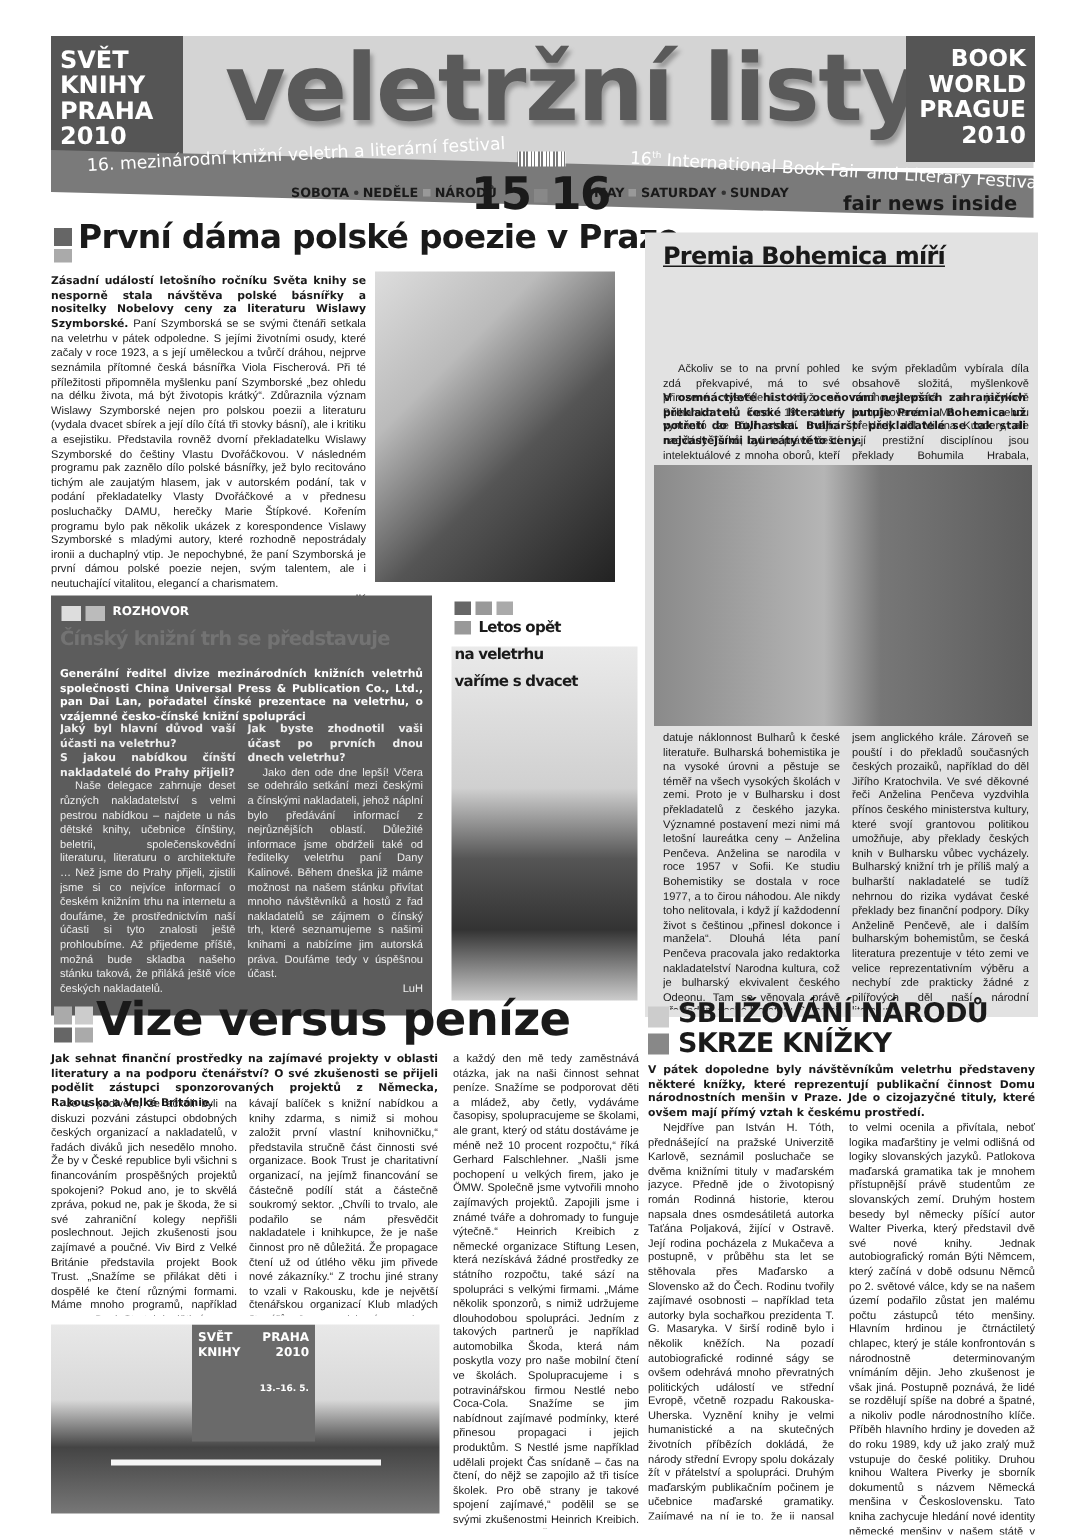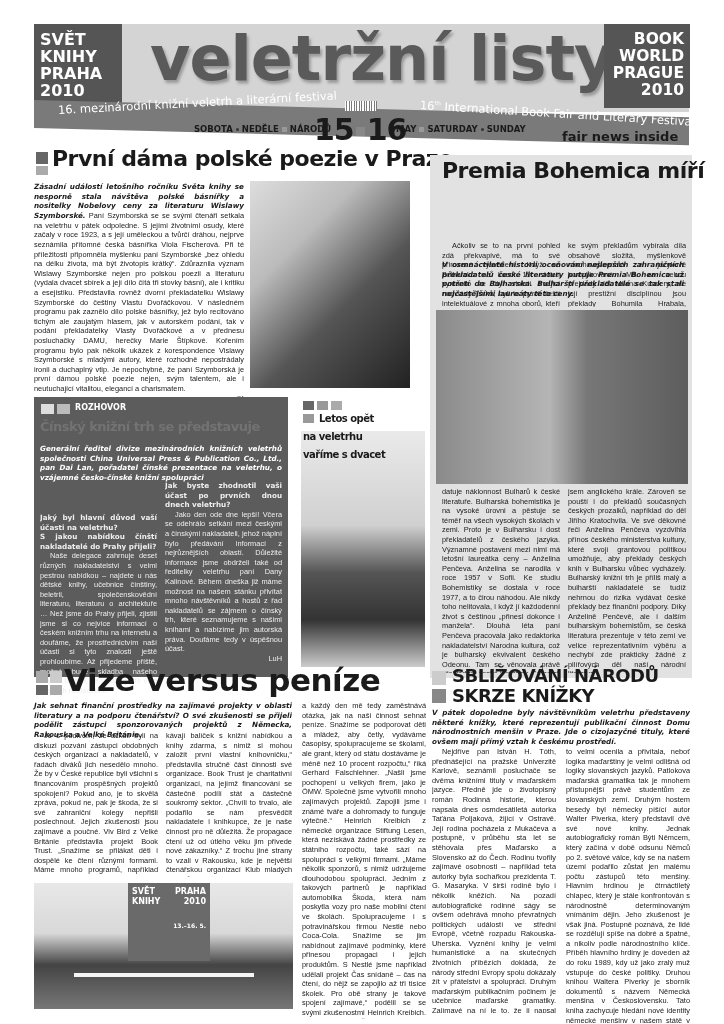--- a/index.html
+++ b/index.html
@@ -18,50 +18,50 @@
   .barcode { left: 345px; top: 101px; width: 32px; height: 10px;
     background: repeating-linear-gradient(90deg,#fff 0 1px,#7a7a7a 1px 2px,#fff 2px 3px,#fff 3px 4px,#7a7a7a 4px 5px); }
   .date-left { left: 194px; top: 124px; font-size: 8.5px; font-weight: bold; white-space: nowrap; }
   .date-big { left: 314px; top: 112px; font-size: 30px; font-weight: bold; letter-spacing: -1px; }
   .date-big .sq { display:inline-block; width:9px; height:9px; background:#888; vertical-align: middle; margin: 0 2px; }
   .date-right { left: 396px; top: 124px; font-size: 8.5px; font-weight: bold; white-space: nowrap; }
   .sep { display:inline-block; width:5px; height:5px; background:#999; margin: 0 3px; vertical-align: middle; }
   .fair-news { left: 562px; top: 129px; font-size: 13px; font-weight: bold; }
   .headline { font-family: "DejaVu Sans", sans-serif; font-weight: bold; color: #1a1a1a; letter-spacing: -0.5px; }
   .body-txt { font-family: "Liberation Sans", sans-serif; font-size: 7.4px; line-height: 9.6px; text-align: justify; }
-  .lead { font-family: "DejaVu Sans", sans-serif; font-weight: bold; font-size: 7.2px; line-height: 9.7px; text-align: justify; font-style: italic; }
+  .lead { font-family: "DejaVu Sans", sans-serif; font-weight: bold; font-size: 7.2px; line-height: 9.7px; text-align: justify; }
   .photo { background: #9a9a9a; overflow: hidden; }
   p.indent { text-indent: 10px; }
   .q { font-weight: bold; font-family: "DejaVu Sans", sans-serif; font-size: 7.2px; }
 
   
   .a1-sq1 { left: 36px; top: 152px; width: 12px; height: 12px; background:#666; }
   .a1-sq2 { left: 36px; top: 166px; width: 12px; height: 9px; background:#aaa; }
   .a1-title { left: 52px; top: 146px; font-size: 22px; }
   .a1-text { left: 34px; top: 182px; width: 210px; }
   .a1-photo { left: 250px; top: 181px; width: 160px; height: 207px; background: linear-gradient(135deg,#ddd 0%,#bbb 30%,#555 60%,#222 100%); }
 
   
   .a2-box { left: 430px; top: 155px; width: 262px; height: 523px; background: #e2e2e2; }
-  .a2-title { left: 442px; top: 160px; font-size: 22px; line-height: 21px; }
+  .a2-title { left: 442px; top: 160px; font-size: 16px; line-height: 21px; text-decoration: underline; }
   .a2-lead { left: 442px; top: 212px; width: 242px; margin-top: 48px; }
   .a2-c1 { left: 442px; top: 241px; width: 118px; }
   .a2-c2 { left: 568px; top: 241px; width: 118px; }
   .a2-photo { left: 436px; top: 310px; width: 252px; height: 174px; background: linear-gradient(90deg,#8a8a8a 0%,#b5b5b5 45%,#777 60%,#5d5d5d 100%); }
   .a2-c3 { left: 442px; top: 487px; width: 118px; }
   .a2-c4 { left: 568px; top: 487px; width: 118px; }
 
   
   .a3-box { left: 34px; top: 397px; width: 254px; height: 280px; background: #5c5c5c; color: #f0f0f0; }
   .a3-sq1 { left: 41px; top: 404px; width: 13px; height: 10px; background:#ddd; }
   .a3-sq2 { left: 57px; top: 404px; width: 13px; height: 10px; background:#bbb; }
   .a3-kicker { left: 75px; top: 403px; font-size: 8px; font-weight: bold; color:#fff; }
   .a3-title { left: 40px; top: 419px; font-size: 13px; color:#737373; }
   .a3-lead { left: 40px; top: 444px; width: 242px; color:#fff; }
-  .a3-c1 { left: 40px; top: 481px; width: 117px; color:#eee;margin-top:32px; }
+  .a3-c1 { left: 40px; top: 481px; width: 117px; color:#eee; }
   .a3-c2 { left: 165px; top: 481px; width: 117px; color:#eee; }
 
   
   .a4-sq1 { left: 303px; top: 401px; width: 11px; height: 9px; background:#666; }
   .a4-sq2 { left: 317px; top: 401px; width: 11px; height: 9px; background:#999; }
   .a4-sq3 { left: 331px; top: 401px; width: 11px; height: 9px; background:#aaa; }
   .a4-sq4 { left: 303px; top: 414px; width: 11px; height: 9px; background:#999; }
   .a4-title { left: 303px; top: 410px; width: 124px; font-size: 10px; line-height: 18px; }
   .a4-title span { display:block; }
   .a4-photo { left: 301px; top: 431px; width: 124px; height: 236px; background: linear-gradient(180deg,#eaeaea 0%,#d0d0d0 40%,#555 60%,#333 80%,#ccc 100%); }

